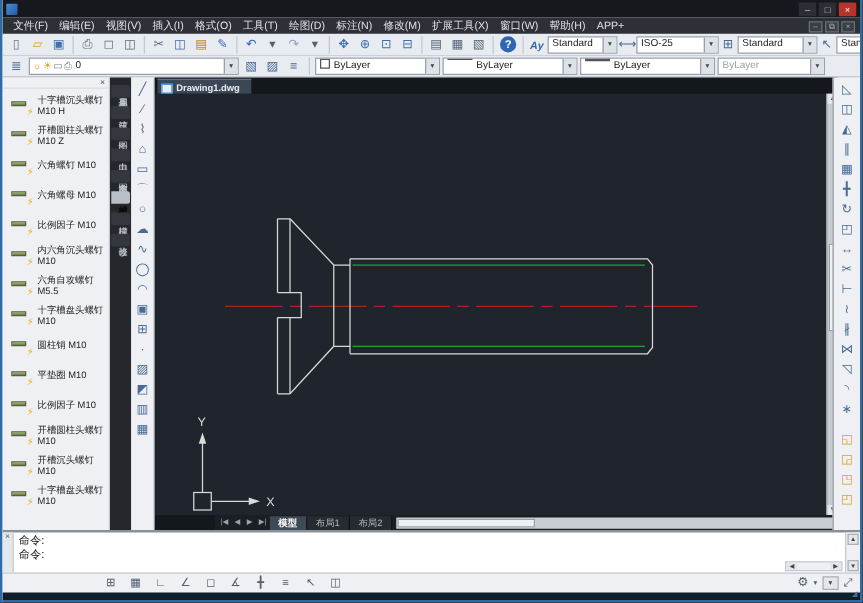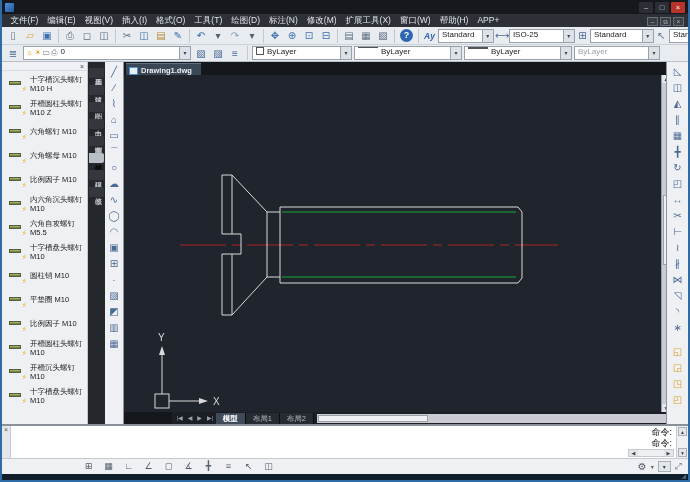--- a/index.html
+++ b/index.html
@@ -68,21 +68,21 @@
   .navbtn{color:#9aa2ac;font-size:6px;padding:0 2.5px;line-height:12px;}
   .mtab{font-size:7.5px;color:#b6bcc4;background:#262a31;padding:0 7px;height:11px;line-height:11px;border-right:1px solid #0c0e11;}
   .mtab.active{background:#3e4a57;color:#fff;font-weight:bold;}
   .hscroll{flex:1;height:9px;background:#c9cdd3;margin:0 3px;position:relative;}
   .h-thumb{position:absolute;left:1px;top:1px;width:110px;height:7px;background:#eef0f3;border:1px solid #9aa0a8;}
   
   .cmd{position:absolute;left:0;right:0;top:424px;height:34px;background:#fff;border-top:2px solid #8a9097;display:flex;}
   .cmd-grip{width:9px;background:#e4e7eb;border-right:1px solid #c5cad0;position:relative;flex:none;}
   .cmd-close{position:absolute;top:0;left:2px;font-size:7px;color:#555;}
   .cmd-body{flex:1;padding:1px 4px;overflow:hidden;}
-  .cmd-line{font-size:9px;line-height:10.5px;color:#111;white-space:nowrap;text-align:right;}
+  .cmd-line{font-size:9px;line-height:10.5px;color:#111;white-space:nowrap;}
   .cmd-vscroll{width:12px;border-left:1px solid #c5cad0;background:#eef0f3;display:flex;flex-direction:column;justify-content:space-between;flex:none;}
   .cvs-btn{height:9px;background:#e3e6ea;border:1px solid #aab0b8;font-size:5px;color:#444;text-align:center;line-height:8px;margin:1px;}
   .cmd-hscroll{position:absolute;right:14px;bottom:1px;width:46px;height:8px;background:#eef0f3;border:1px solid #c5cad0;display:flex;justify-content:space-between;}
   .chs-btn{width:9px;font-size:5px;color:#444;text-align:center;line-height:7px;background:#e3e6ea;}
   
   .status{position:absolute;left:0;right:0;top:458px;height:16px;background:#eef0f3;border-top:1px solid #c5cad0;display:flex;align-items:center;padding:0 6px;}
   .coords{font-size:8px;color:#333;width:152px;flex:none;}
   .sb-toggles{display:flex;gap:3px;margin-left:72px;}
   .sbtn{width:17px;height:13px;font-size:9px;line-height:13px;text-align:center;color:#55606e;}
   .sb-right{margin-left:auto;display:flex;align-items:center;gap:4px;}

